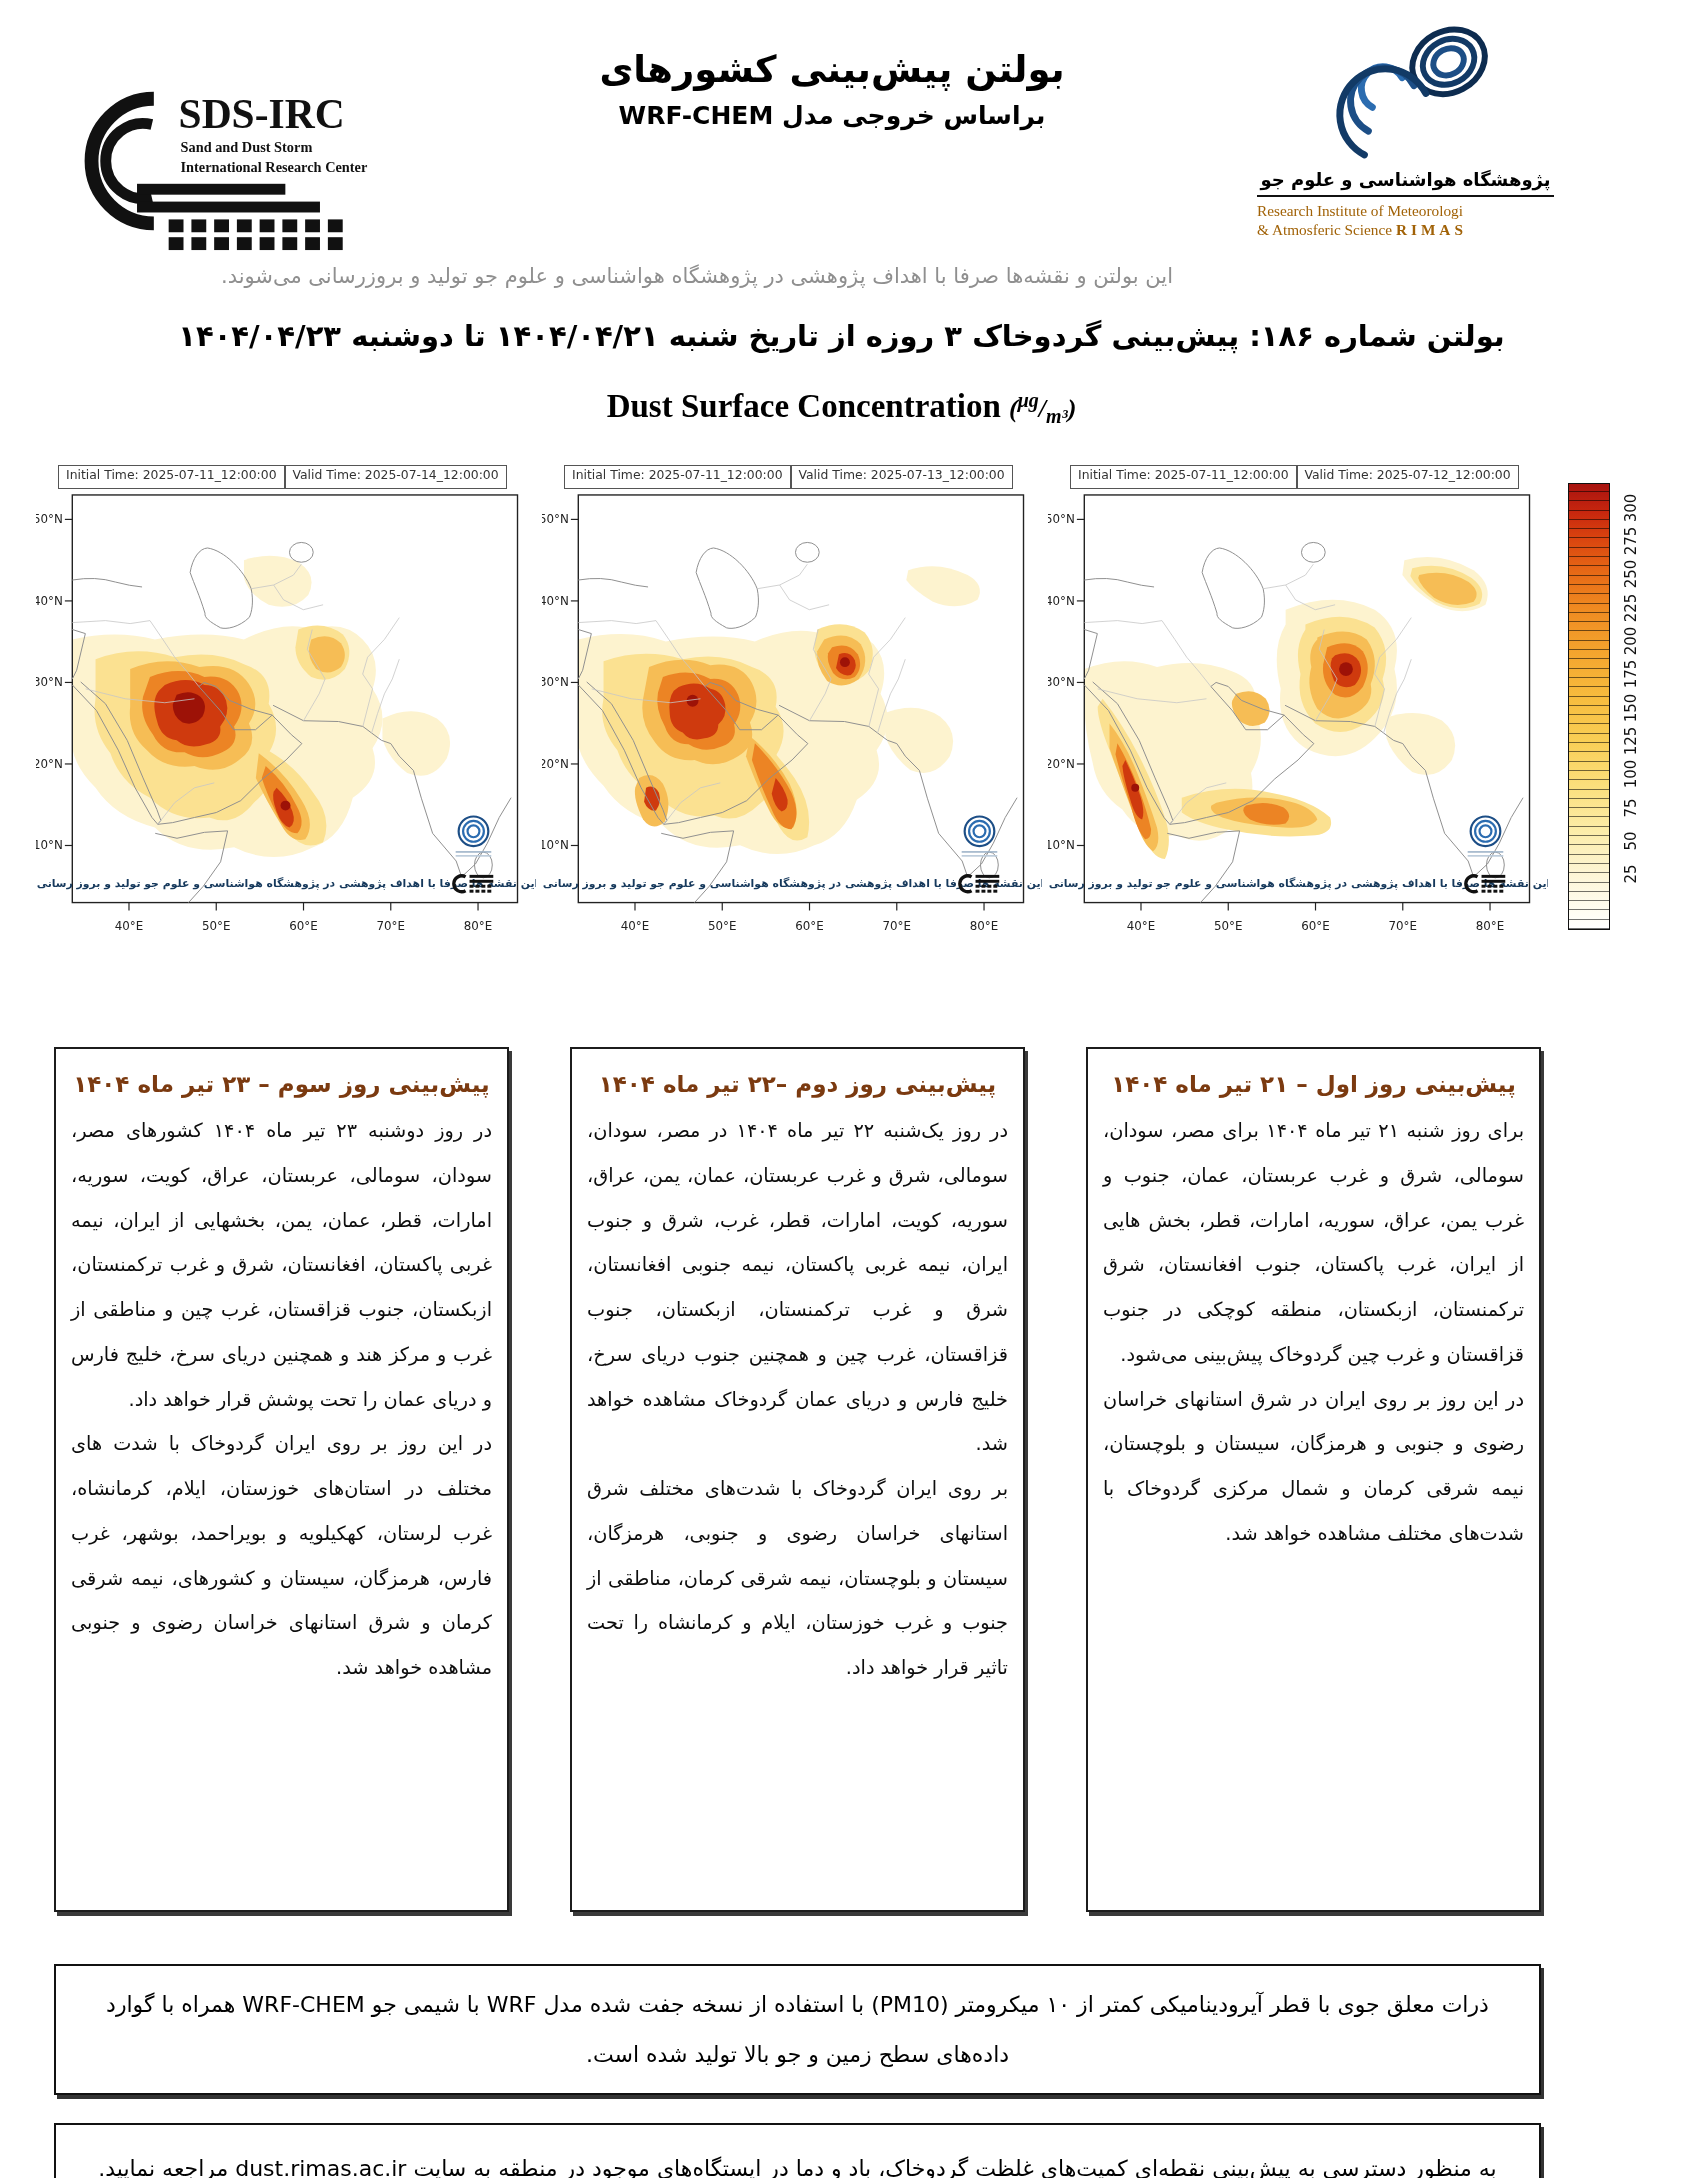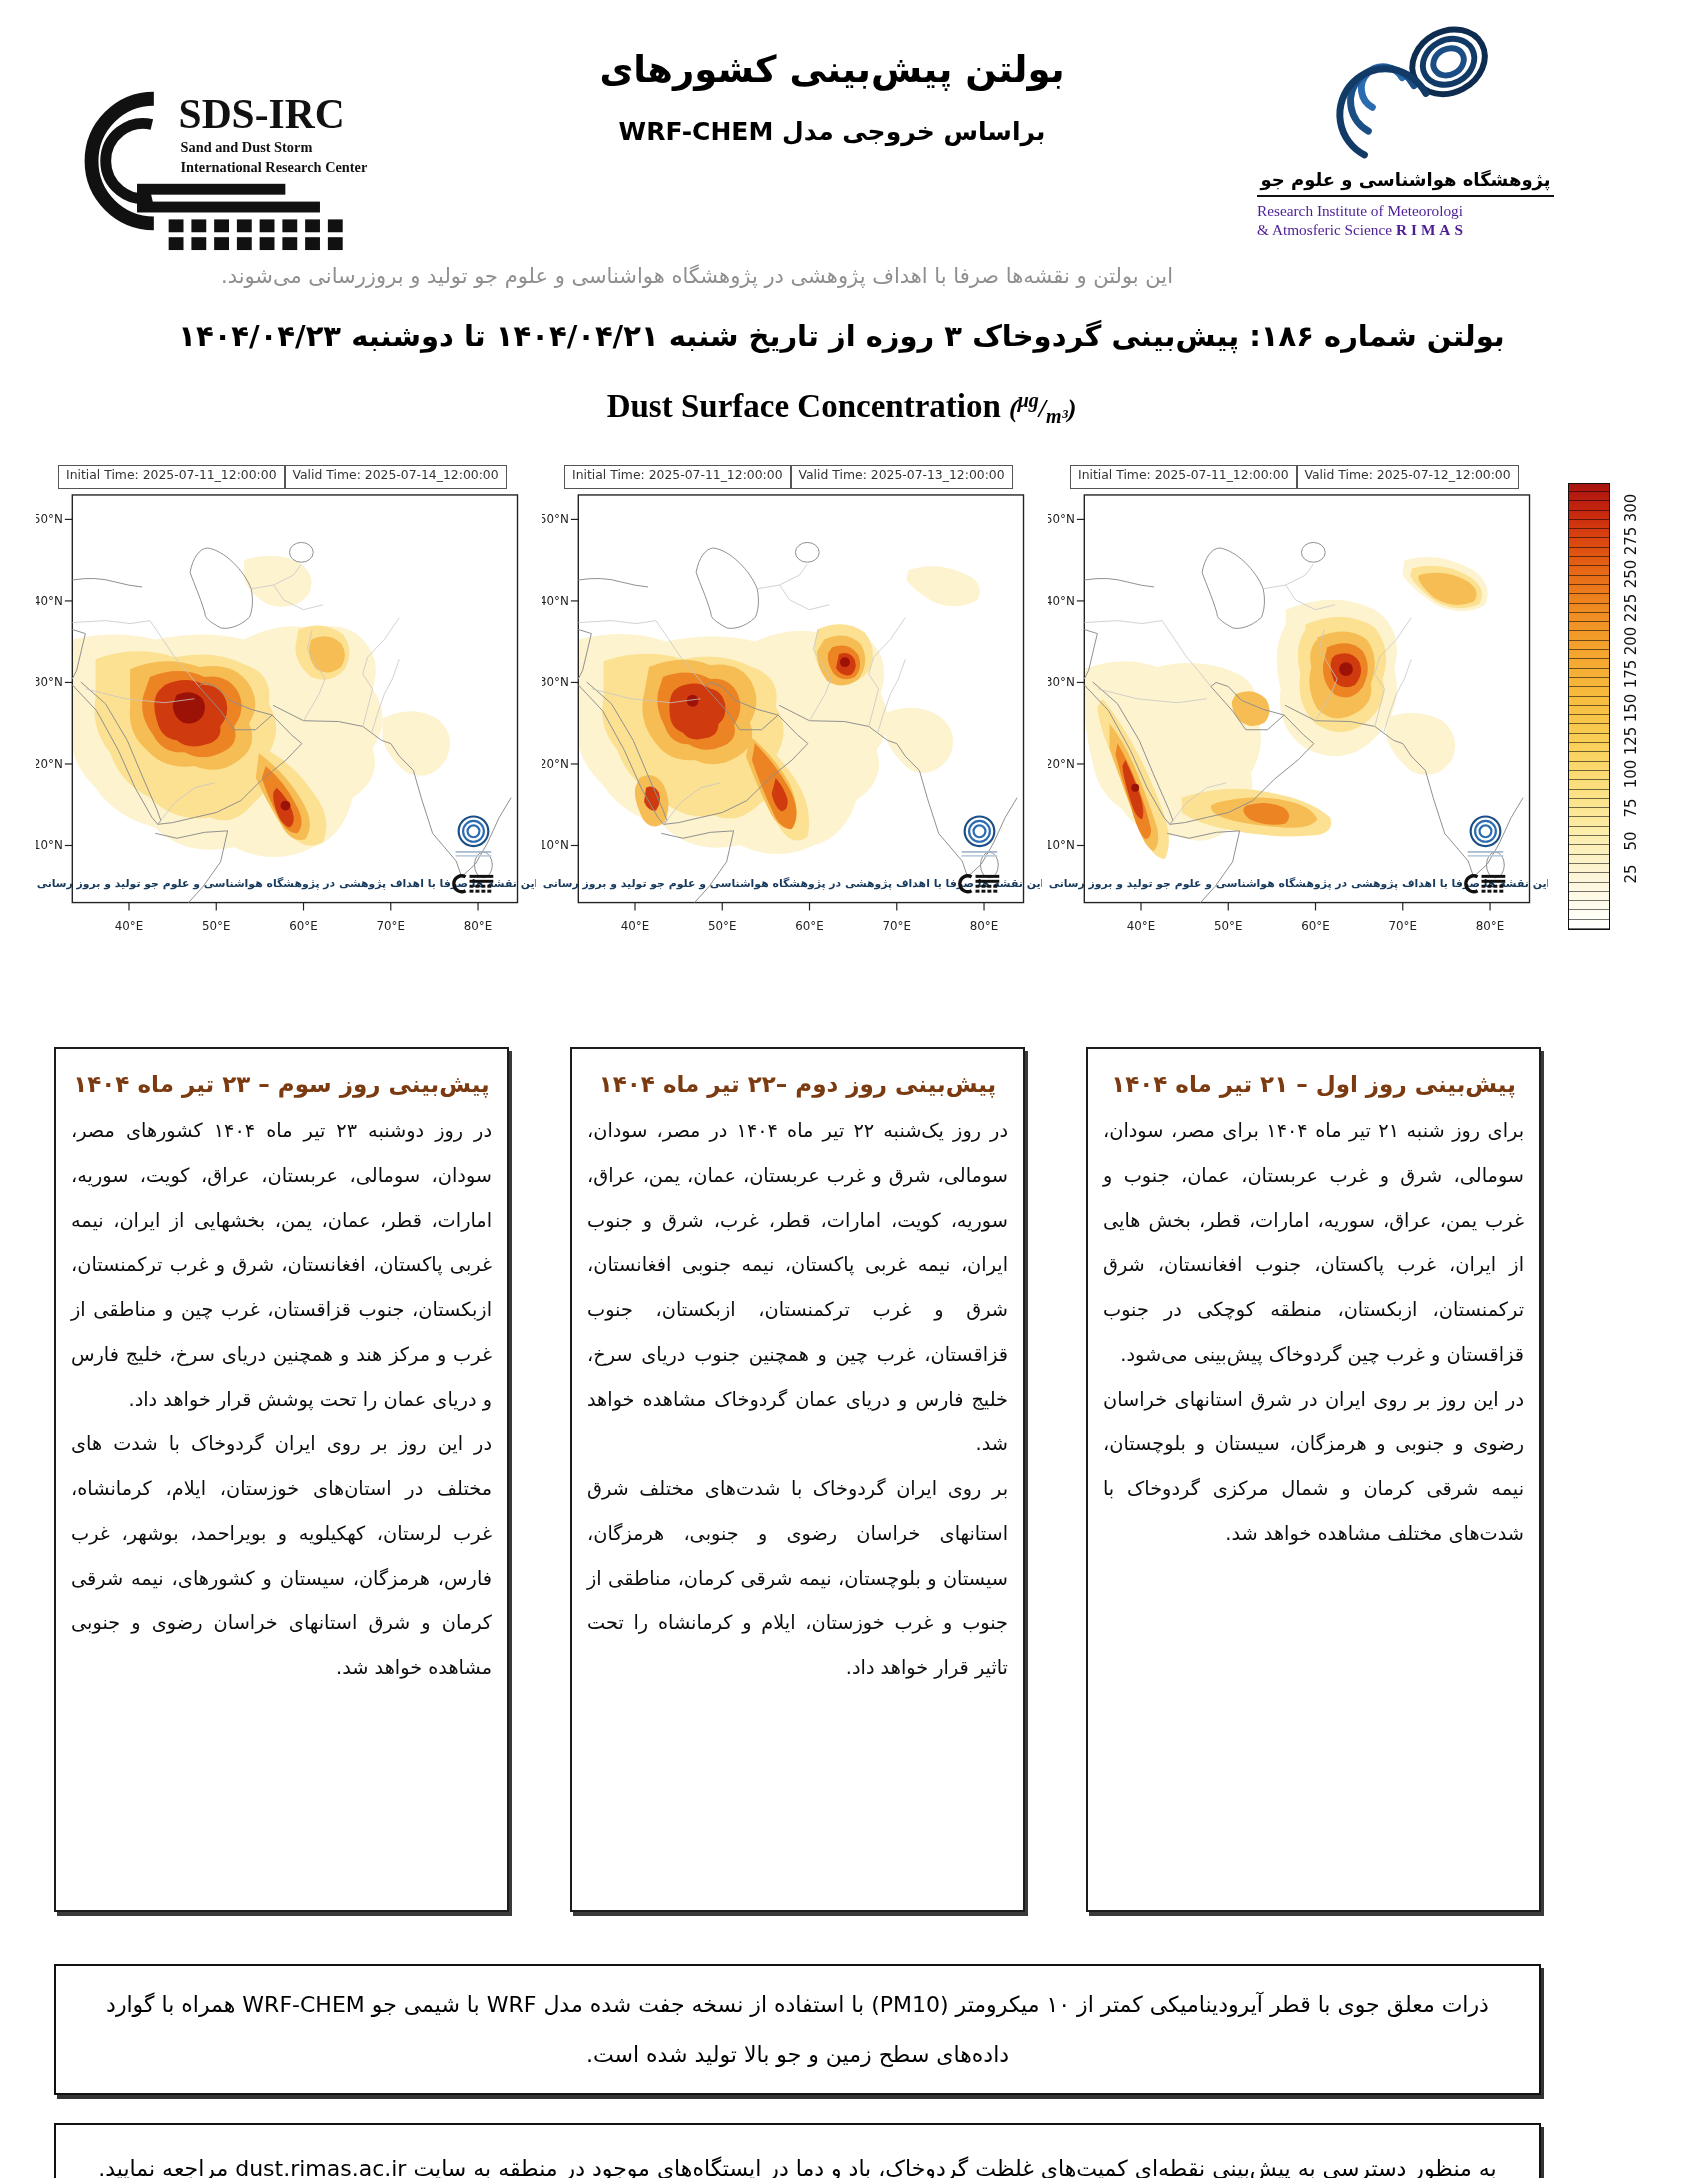--- a/index.html
+++ b/index.html
@@ -5,26 +5,26 @@
   html,body{margin:0;padding:0;background:#e8e8e8;}
   .page{
     position:relative; width:1683px; height:2178px; margin:0 auto;
     background:#ffffff; overflow:hidden;
     font-family:"DejaVu Sans","Liberation Sans",sans-serif; color:#111;
   }
   
   .sds-logo{position:absolute; left:50px; top:77px; width:356px; height:178px;}
   .main-title{position:absolute; left:446px; top:48px; width:772px; text-align:center;
     direction:rtl; font-size:37px; font-weight:bold; color:#000;}
-  .main-subtitle{position:absolute; left:446px; top:117px; width:772px; text-align:center;
+  .main-subtitle{position:absolute; left:446px; top:101px; width:772px; text-align:center;
     direction:rtl; font-size:25px; font-weight:bold; color:#000;}
   .rimas{position:absolute; left:1257px; top:22px; width:297px; text-align:center;}
   .rimas-fa{direction:rtl; font-size:18px; font-weight:bold; margin-top:2px; color:#000;}
   .rimas-divider{border:none; border-top:2px solid #111; margin:5px 0 4px 0;}
-  .rimas-en{font-family:"Liberation Serif","DejaVu Serif",serif; font-size:15.3px; text-align:left; line-height:1.25; color:#4c1d95;}
+  .rimas-en{font-family:"Liberation Serif","DejaVu Serif",serif; font-size:15.3px; text-align:left; line-height:1.25; color:#a16207;}
   .rimas-abbr{letter-spacing:4px; font-weight:bold;}
   .top-disclaimer{position:absolute; right:510px; top:264px; width:1000px; text-align:right;
     direction:rtl; color:#8f8f8f; font-size:21px;}
   
   .bulletin-title{position:absolute; left:0; top:319px; width:100%; text-align:center;
     direction:rtl; font-size:29px; font-weight:bold; color:#000;}
   .section-title{position:absolute; left:0; top:388px; width:100%; text-align:center;
     font-family:"Liberation Serif","DejaVu Serif",serif; font-size:33px; font-weight:bold; color:#000;}
   .section-title .unit{font-style:italic; font-size:26px;}
   .section-title sup{font-size:20px;} .section-title sub{font-size:20px;}

